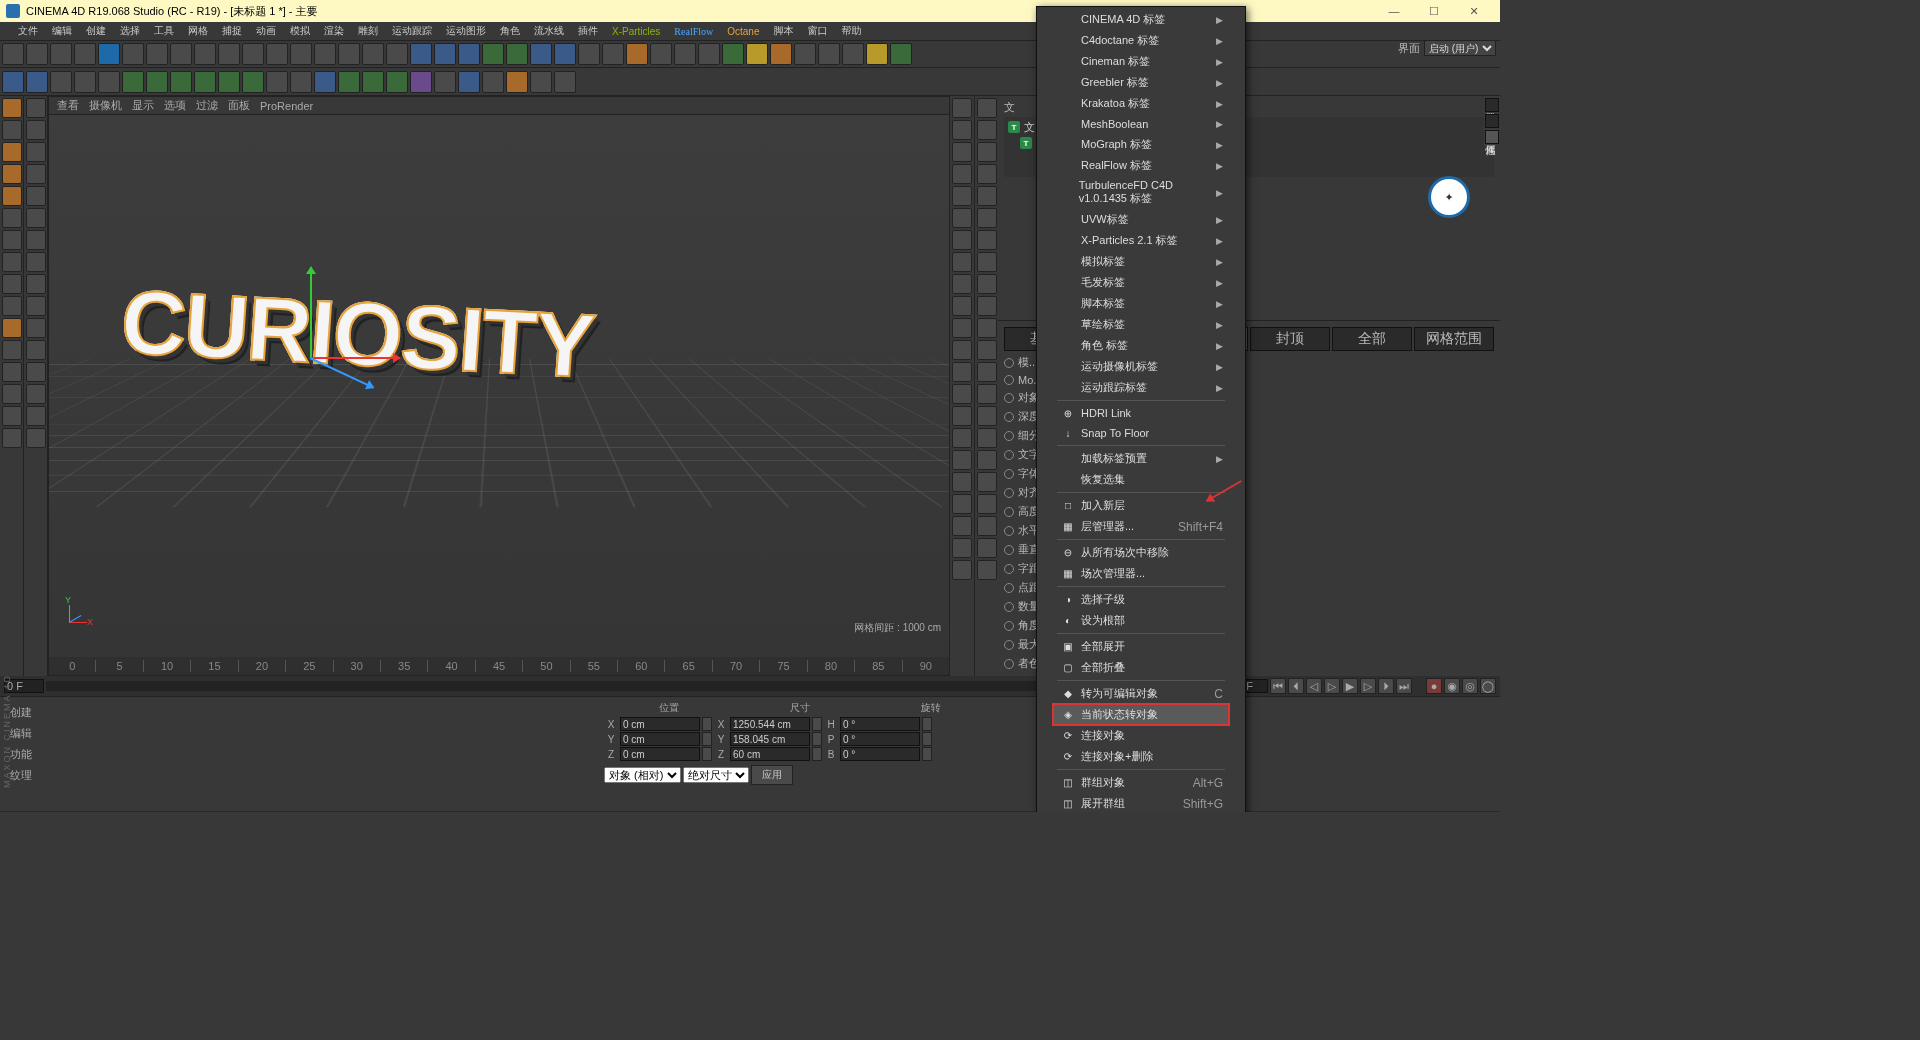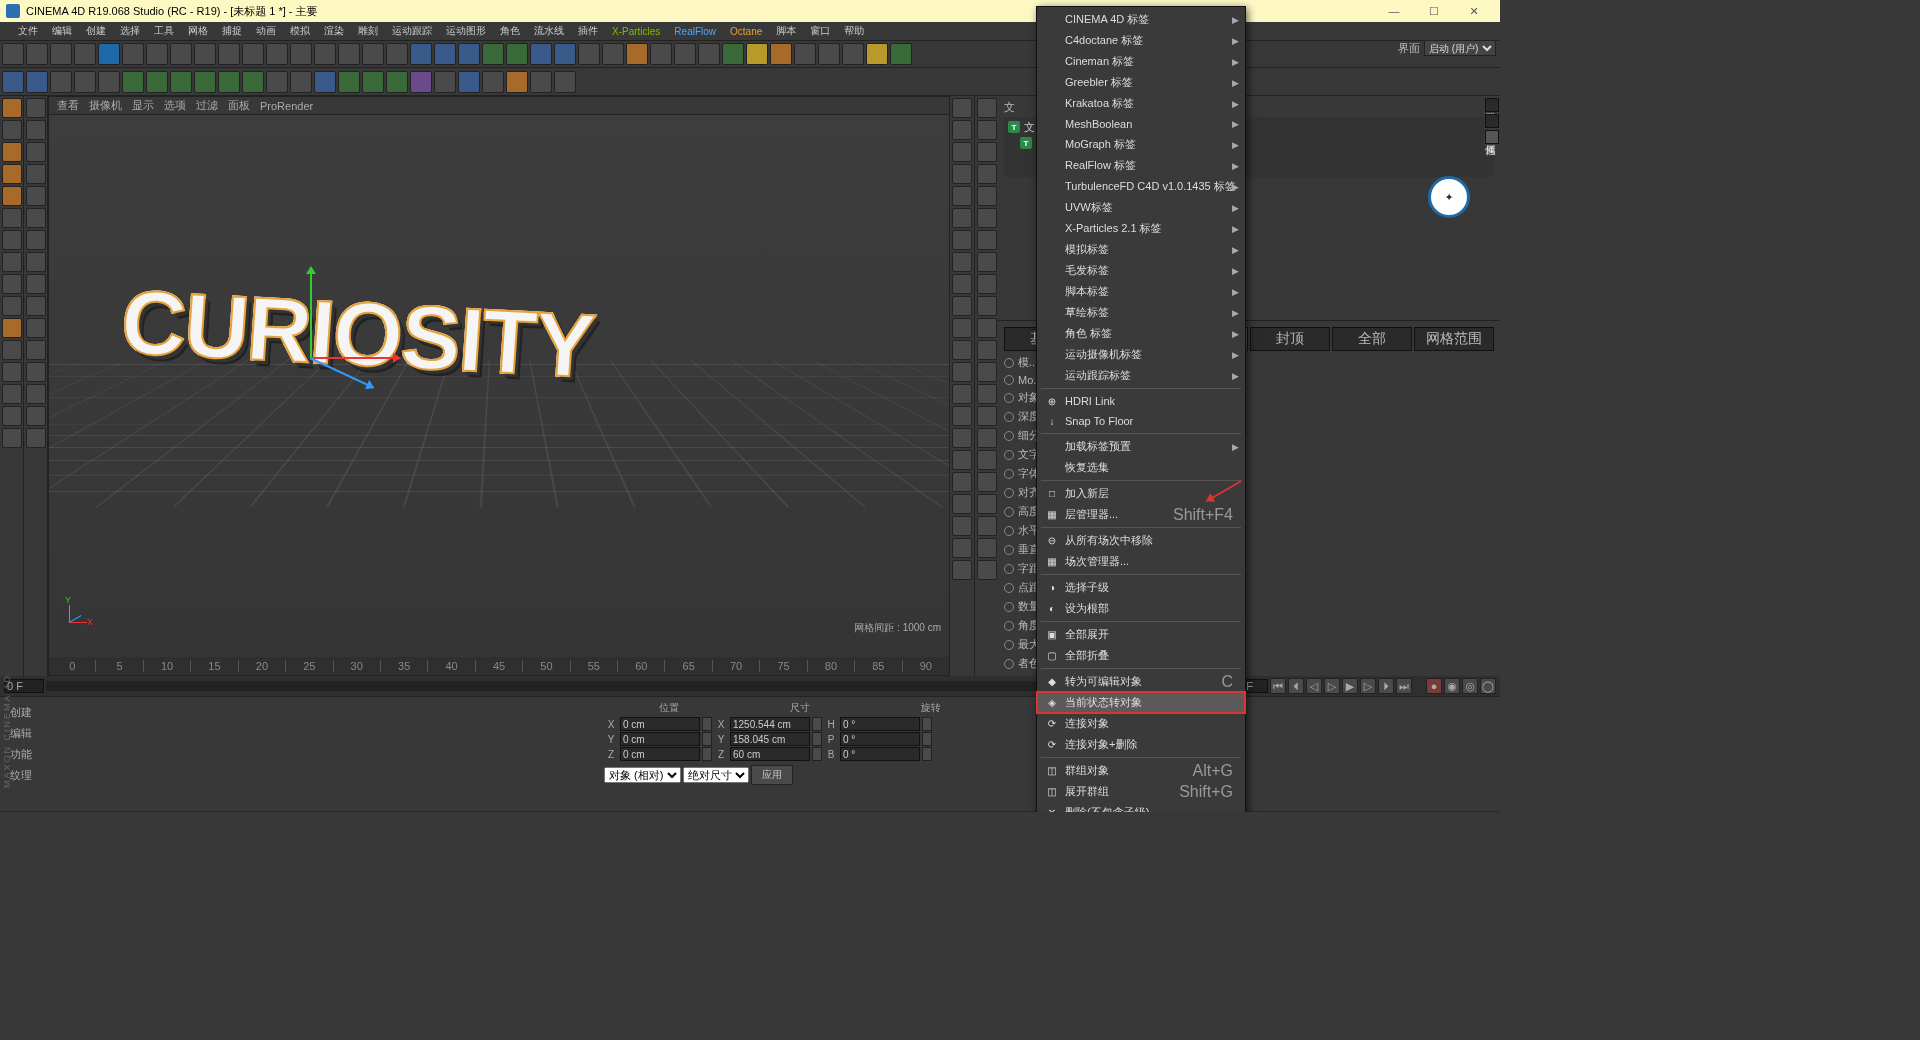--- a/index.html
+++ b/index.html
@@ -4,21 +4,21 @@
 <style>
 * { margin:0; padding:0; box-sizing:border-box; font-family:"Microsoft YaHei",Arial,sans-serif; font-size:11px; user-select:none; }
 body { background:#383838; color:#ccc; width:1500px; height:812px; overflow:hidden; position:relative; }
 .titlebar { height:22px; background:#fef9c3; color:#000; display:flex; align-items:center; padding:0 6px; }
 .titlebar .icon { width:14px; height:14px; background:#2a6fb0; border-radius:2px; margin-right:6px; }
 .titlebar .spacer { flex:1; }
 .winbtn { width:40px; height:22px; display:flex; align-items:center; justify-content:center; color:#555; }
 .menubar { height:18px; background:#383838; display:flex; align-items:center; padding:0 12px; gap:2px; }
 .menubar span { padding:1px 6px; color:#ccc; cursor:default; font-size:10px; }
 .menubar .green { color:#8db600; }
-.menubar .blue { color:#4aa8ff; }
+.menubar .blue { color:#4aa8ff;font-family:Liberation Serif, serif; }
 .menubar .orange { color:#e8a23a; }
 .rightpanel { position:absolute; right:4px; top:40px; display:flex; align-items:center; gap:4px; color:#bbb; }
 .rightpanel select { background:#444; color:#ddd; border:1px solid #222; font-size:10px; height:16px; }
 .toolbar1 { height:28px; background:#383838; border-top:1px solid #222; border-bottom:1px solid #222; display:flex; align-items:center; padding:0 2px; gap:2px; }
 .tbtn { width:22px; height:22px; background:#4a4a4a; border:1px solid #222; border-radius:2px; display:flex; align-items:center; justify-content:center; font-size:10px; color:#ddd; }
 .tbtn.blue { background:#3a5a8a; }
 .tbtn.green { background:#3a6a3a; }
 .tbtn.orange { background:#a86a2a; }
 .tbtn.yellow { background:#b89a2a; }
 .tbtn.purple { background:#6a4a8a; }
@@ -88,25 +88,25 @@
 .coords .grid2{width:400px;padding:4px;}
 .coords .hdr2{display:flex;gap:0;margin-bottom:2px;}
 .coords .hdr2 span{flex:1;text-align:center;font-size:10px;color:#aaa;}
 .coords .crow{display:flex;gap:2px;margin:1px 0;align-items:center;}
 .coords .crow .lbl{width:14px;text-align:center;font-size:10px;color:#aaa;}
 .coords .crow input{width:80px;background:#2a2a2a;border:1px solid #111;color:#ccc;height:14px;font-size:10px;padding:0 2px;}
 .coords .crow .sp{width:10px;height:14px;background:#4a4a4a;border:1px solid #222;}
 .coords .btn2{padding:2px 10px;background:#4a4a4a;border:1px solid #222;font-size:10px;color:#ccc;}
 .status { height:18px; background:#2a2a2a; display:flex; align-items:center; padding:0 6px; gap:10px; color:#999; font-size:10px;margin-top:35px; }
 .maxon{position:absolute;left:2px;bottom:24px;writing-mode:vertical-rl;transform:rotate(180deg);color:#666;font-size:9px;letter-spacing:2px;}
-.ctxmenu { position:absolute; top:6px; right:254px; width:210px; background:#3a3a3a; border:1px solid #111; box-shadow:2px 2px 8px rgba(0,0,0,.6); z-index:100; padding:2px 0;}
+.ctxmenu { position:absolute; top:6px; right:254px; width:210px; background:#3a3a3a; border:1px solid #111; box-shadow:2px 2px 8px rgba(0,0,0,.6); z-index:100; padding:2px 16px;}
 .ctxmenu .mi{display:flex;align-items:center;gap:6px;padding:3px 8px;font-size:11px;color:#ddd;position:relative;}
 .ctxmenu .mi .ic{width:14px;height:14px;display:flex;align-items:center;justify-content:center;font-size:10px;}
 .ctxmenu .mi .ar{position:absolute;right:6px;color:#aaa;font-size:9px;}
-.ctxmenu .mi .sc{position:absolute;right:12px;color:#999;font-size:16px;}
+.ctxmenu .mi .sc{position:absolute;right:6px;color:#999;font-size:12px;}
 .ctxmenu .msep{height:1px;background:#555;margin:2px 4px;}
 .ctxmenu .mi.hl{background:#5a5a5a;outline:2px solid #d33;outline-offset:-1px;}
 .redarrow{position:absolute;right:256px;top:490px;width:40px;height:2px;background:#d33;transform:rotate(-30deg);z-index:101;}
 .redarrow::after{content:"";position:absolute;left:-6px;top:-4px;border:5px solid transparent;border-right:8px solid #d33;}
 </style>
 </head>
 <body>
 
 <div class="titlebar">
   <div class="icon"></div>

